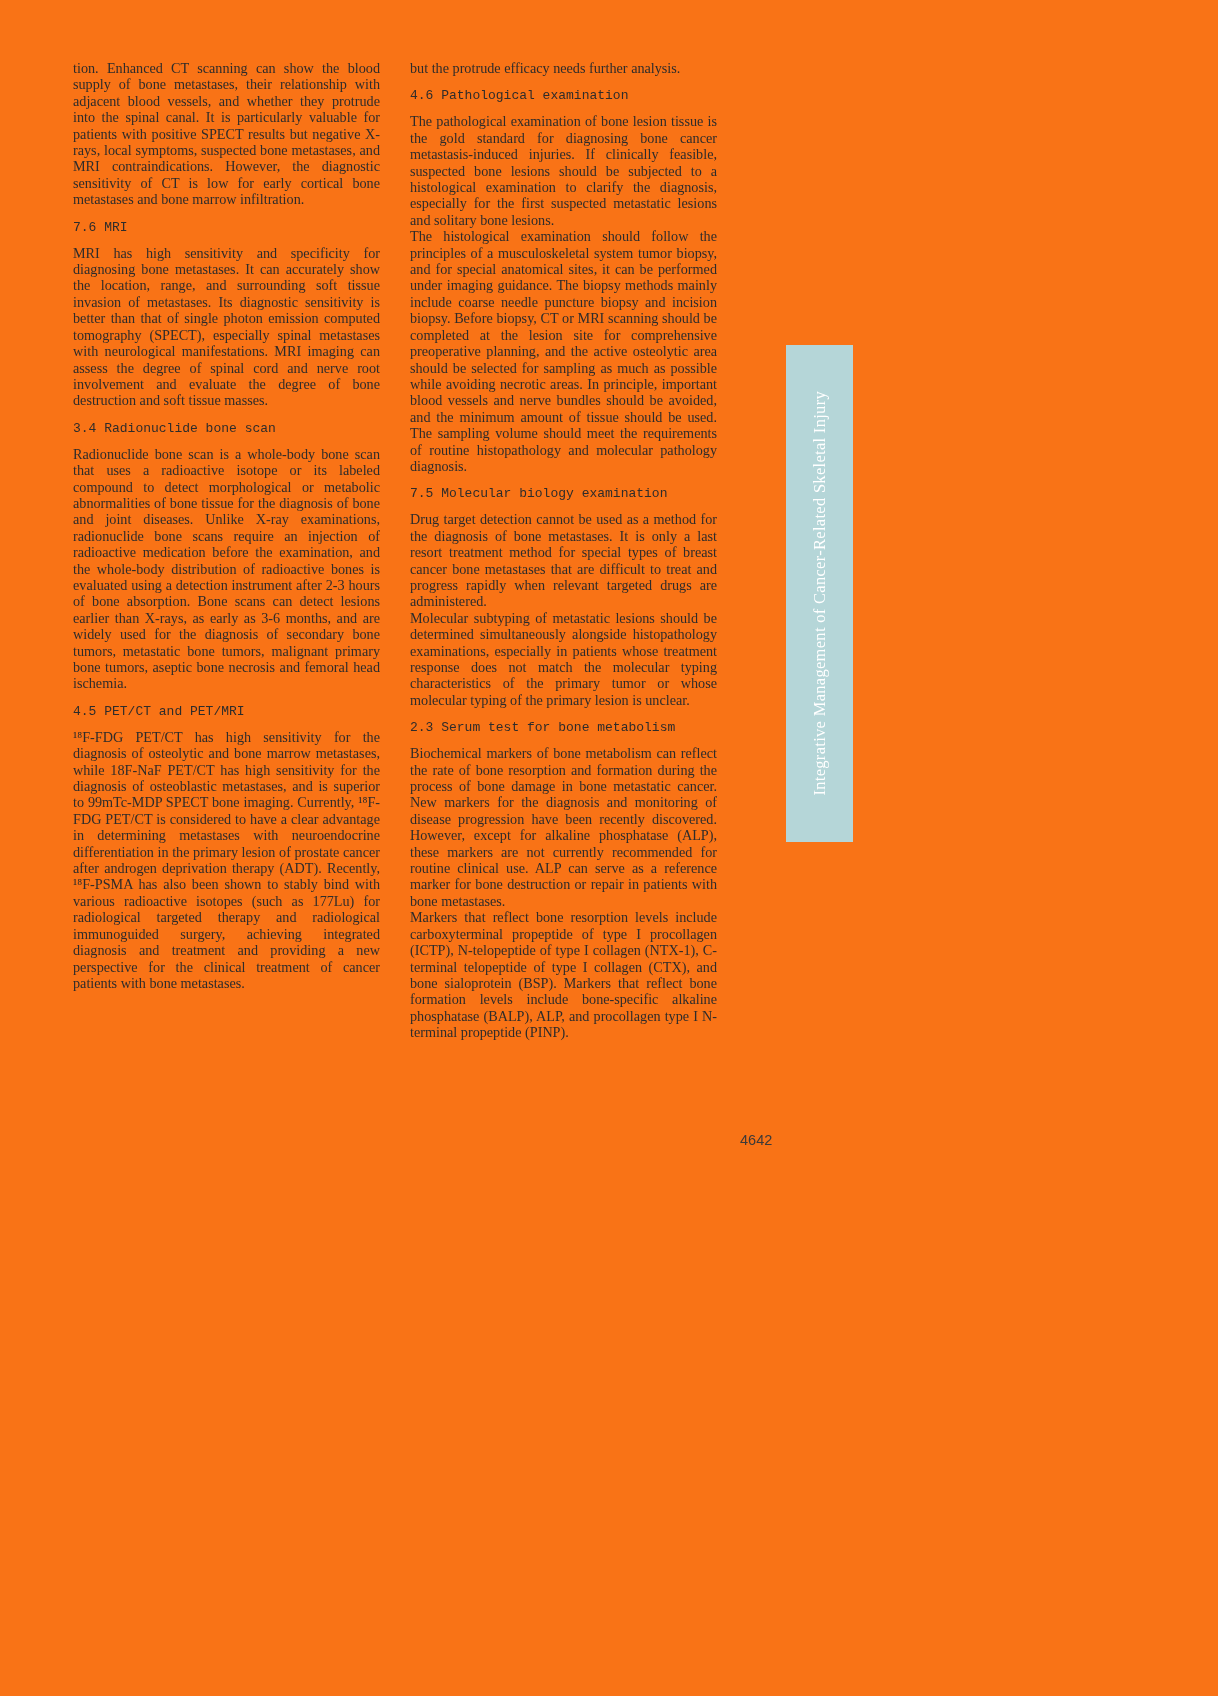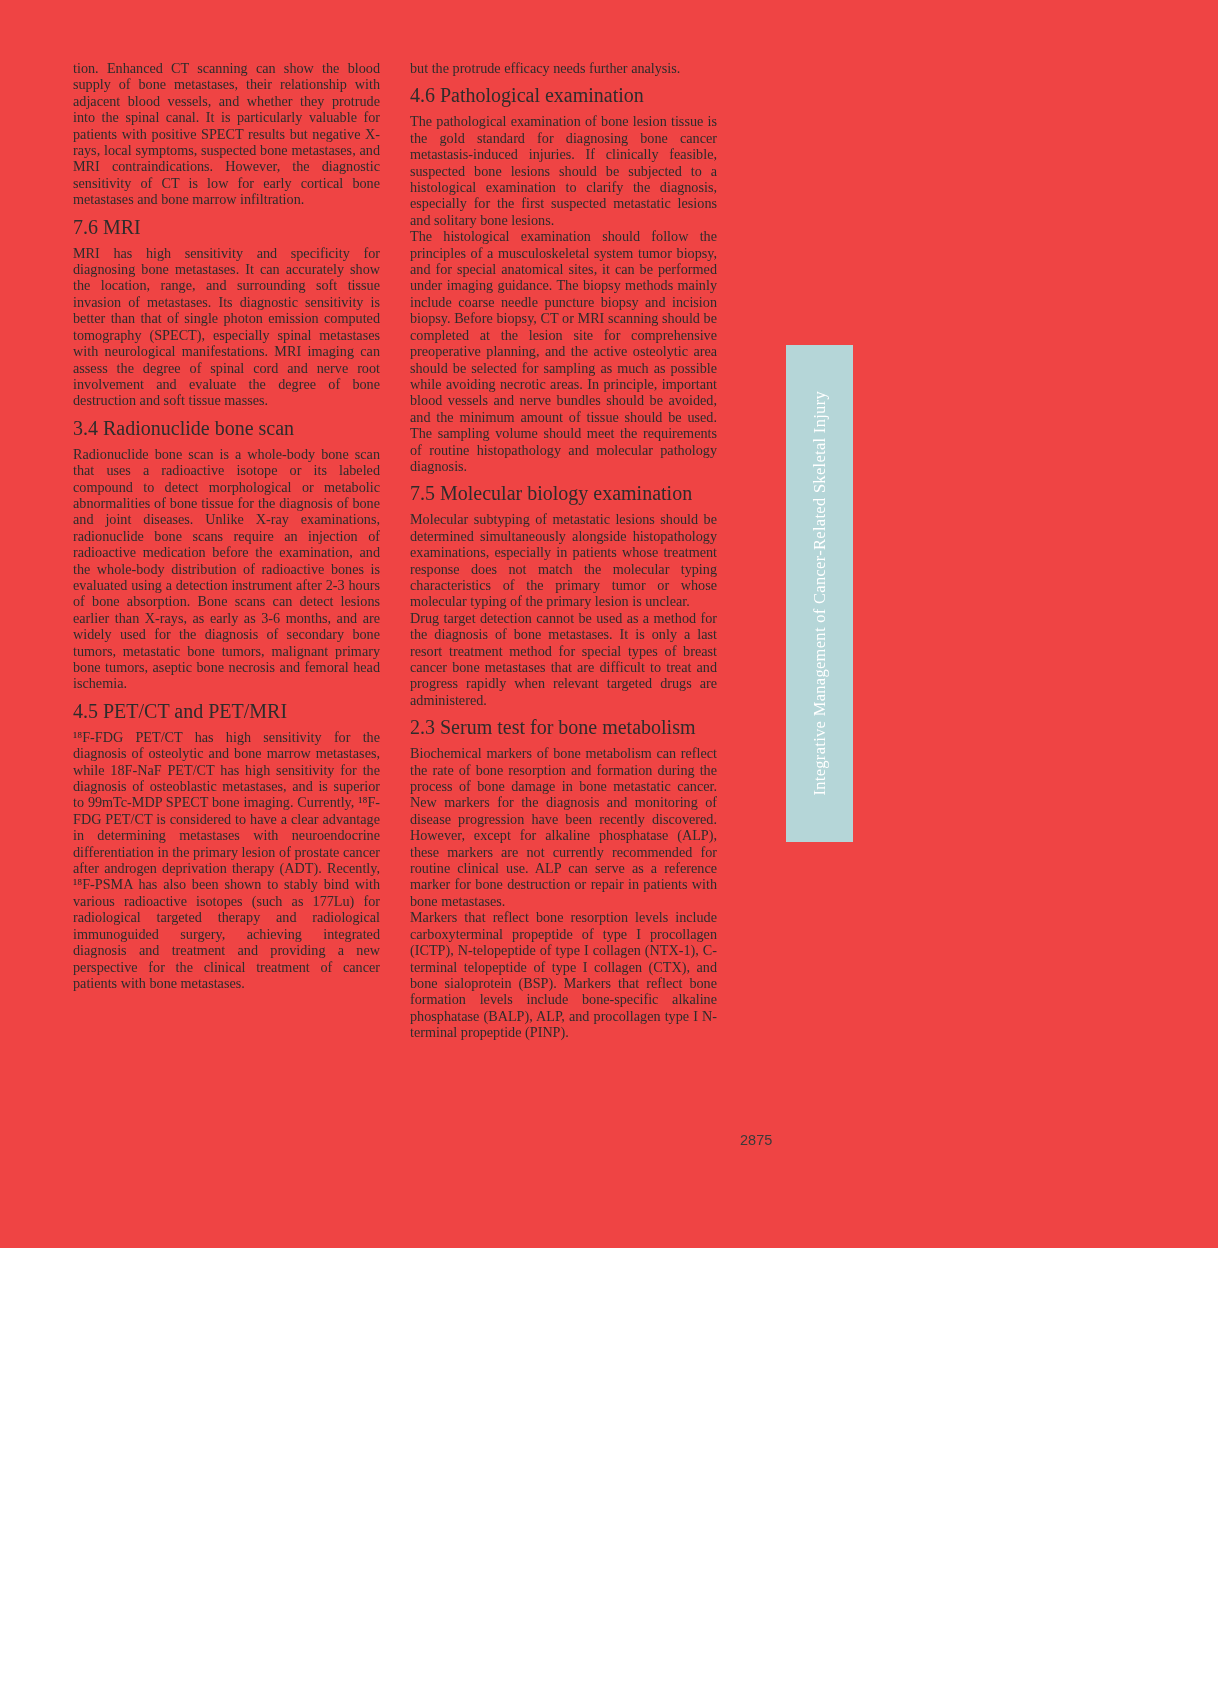--- a/index.html
+++ b/index.html
@@ -1,20 +1,20 @@
 <!DOCTYPE html>
 <html><head>
 <meta charset="utf-8">
 <style>
   html, body { margin: 0; padding: 0; background: #ffffff; }
   .page {
     position: relative;
     width: 1218px;
-    height: 1248px;
-    background: #ef4444;
+    height: 1696px;
+    background: #f97316;
     font-family: "Liberation Serif", "DejaVu Serif", serif;
     color: #2e2c2b;
     overflow: hidden;
   }
   .content {
     position: absolute;
     left: 73px;
     top: 60px;
     width: 645px;
     display: flex;
@@ -26,23 +26,24 @@
   }
   .para {
     margin: 0;
     font-size: 14.2px;
     line-height: 16.4px;
     text-align: justify;
     text-justify: inter-word;
   }
   .heading {
     margin: 11px 0 9px 0;
-    font-size: 20px;
+    font-size: 13px;
     font-weight: normal;
     line-height: 17px;
+    font-family: Liberation Mono, monospace;
   }
   .sidebar {
     position: absolute;
     left: 786px;
     top: 345px;
     width: 67px;
     height: 497px;
     background: #b5d6d8;
     display: flex;
     align-items: center;
@@ -82,28 +83,28 @@
       <h2 class="heading">4.5 PET/CT and PET/MRI</h2>
       <p class="para">¹⁸F-FDG PET/CT has high sensitivity for the diagnosis of osteolytic and bone marrow metastases, while 18F-NaF PET/CT has high sensitivity for the diagnosis of osteoblastic metastases, and is superior to 99mTc-MDP SPECT bone imaging. Currently, ¹⁸F-FDG PET/CT is considered to have a clear advantage in determining metastases with neuroendocrine differentiation in the primary lesion of prostate cancer after androgen deprivation therapy (ADT). Recently, ¹⁸F-PSMA has also been shown to stably bind with various radioactive isotopes (such as 177Lu) for radiological targeted therapy and radiological immunoguided surgery, achieving integrated diagnosis and treatment and providing a new perspective for the clinical treatment of cancer patients with bone metastases.</p>
     </div>
 
     <div class="col">
       <p class="para">but the protrude efficacy needs further analysis.</p>
       <h2 class="heading">4.6 Pathological examination</h2>
       <p class="para">The pathological examination of bone lesion tissue is the gold standard for diagnosing bone cancer metastasis-induced injuries. If clinically feasible, suspected bone lesions should be subjected to a histological examination to clarify the diagnosis, especially for the first suspected metastatic lesions and solitary bone lesions.</p>
       <p class="para">The histological examination should follow the principles of a musculoskeletal system tumor biopsy, and for special anatomical sites, it can be performed under imaging guidance. The biopsy methods mainly include coarse needle puncture biopsy and incision biopsy. Before biopsy, CT or MRI scanning should be completed at the lesion site for comprehensive preoperative planning, and the active osteolytic area should be selected for sampling as much as possible while avoiding necrotic areas. In principle, important blood vessels and nerve bundles should be avoided, and the minimum amount of tissue should be used. The sampling volume should meet the requirements of routine histopathology and molecular pathology diagnosis.</p>
       <h2 class="heading">7.5 Molecular biology examination</h2>
+      <p class="para">Drug target detection cannot be used as a method for the diagnosis of bone metastases. It is only a last resort treatment method for special types of breast cancer bone metastases that are difficult to treat and progress rapidly when relevant targeted drugs are administered.</p>
       <p class="para">Molecular subtyping of metastatic lesions should be determined simultaneously alongside histopathology examinations, especially in patients whose treatment response does not match the molecular typing characteristics of the primary tumor or whose molecular typing of the primary lesion is unclear.</p>
-      <p class="para">Drug target detection cannot be used as a method for the diagnosis of bone metastases. It is only a last resort treatment method for special types of breast cancer bone metastases that are difficult to treat and progress rapidly when relevant targeted drugs are administered.</p>
       <h2 class="heading">2.3 Serum test for bone metabolism</h2>
       <p class="para">Biochemical markers of bone metabolism can reflect the rate of bone resorption and formation during the process of bone damage in bone metastatic cancer. New markers for the diagnosis and monitoring of disease progression have been recently discovered. However, except for alkaline phosphatase (ALP), these markers are not currently recommended for routine clinical use. ALP can serve as a reference marker for bone destruction or repair in patients with bone metastases.</p>
       <p class="para">Markers that reflect bone resorption levels include carboxyterminal propeptide of type I procollagen (ICTP), N-telopeptide of type I collagen (NTX-1), C-terminal telopeptide of type I collagen (CTX), and bone sialoprotein (BSP). Markers that reflect bone formation levels include bone-specific alkaline phosphatase (BALP), ALP, and procollagen type I N-terminal propeptide (PINP).</p>
     </div>
 
   </div>
 
   <div class="sidebar">
     <span class="sidebar-label">Integrative Management of Cancer-Related Skeletal Injury</span>
   </div>
 
-  <div class="page-number">2875</div>
+  <div class="page-number">4642</div>
 
 </div>
 
 </body></html>

